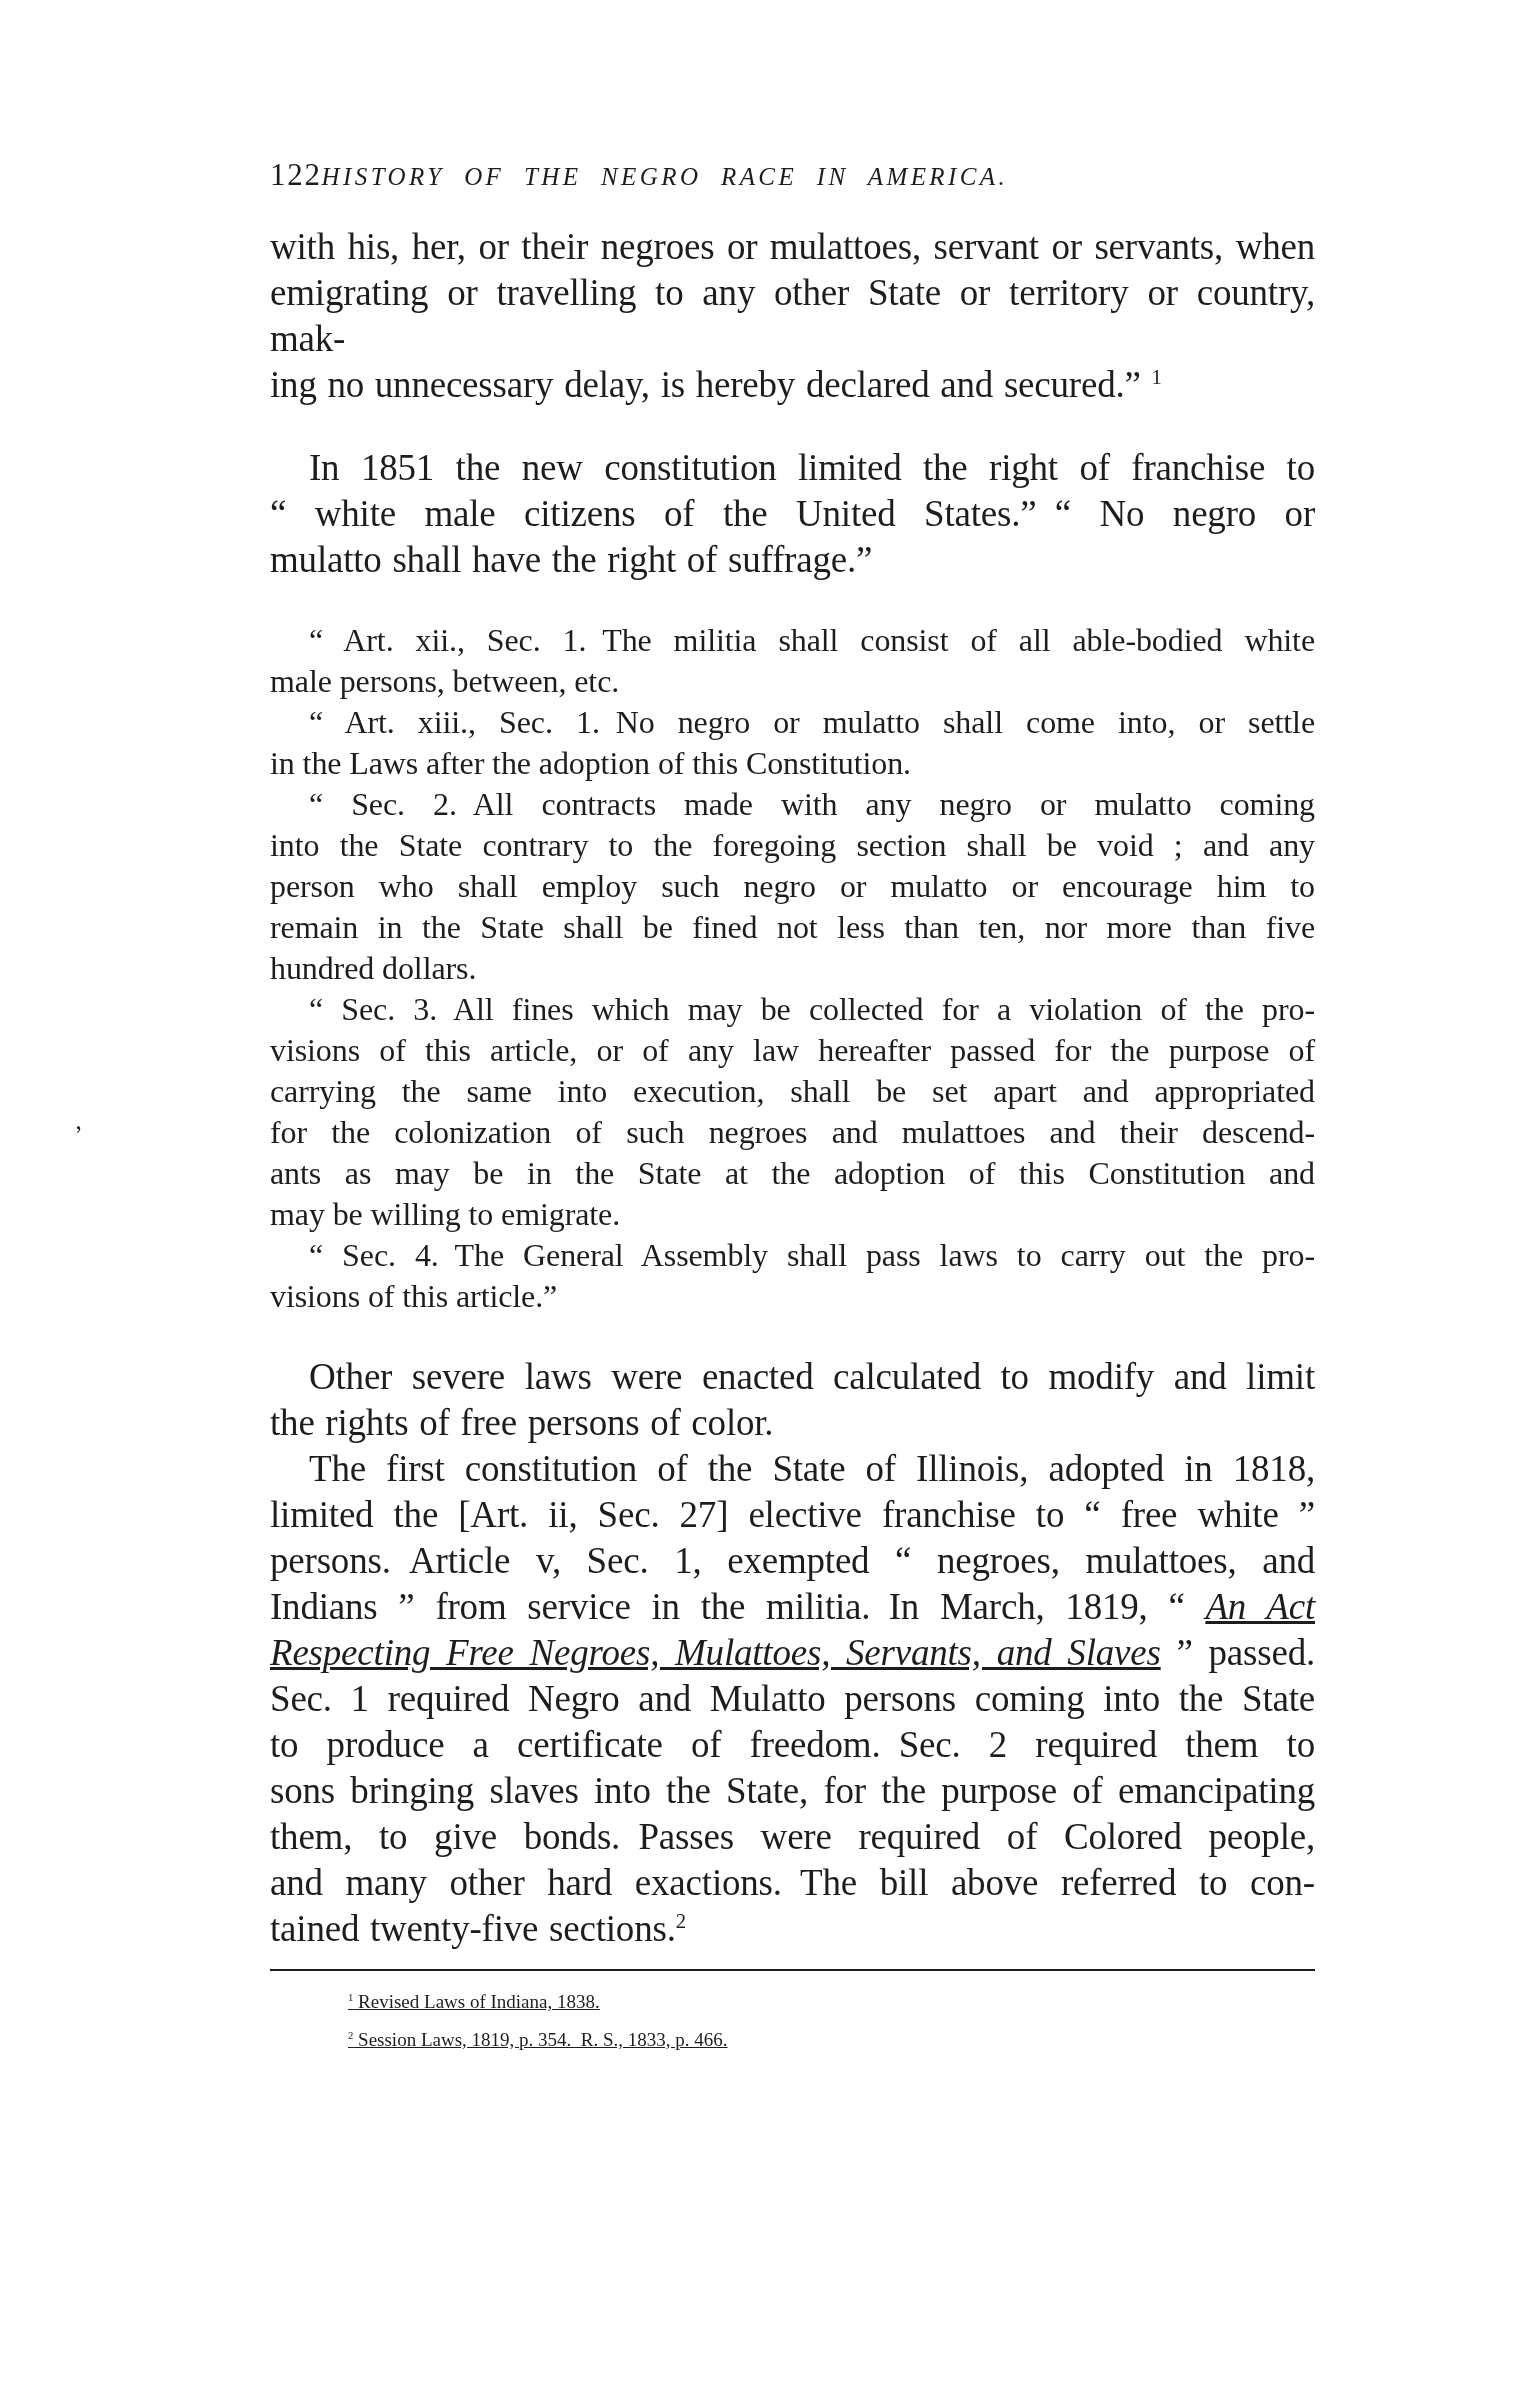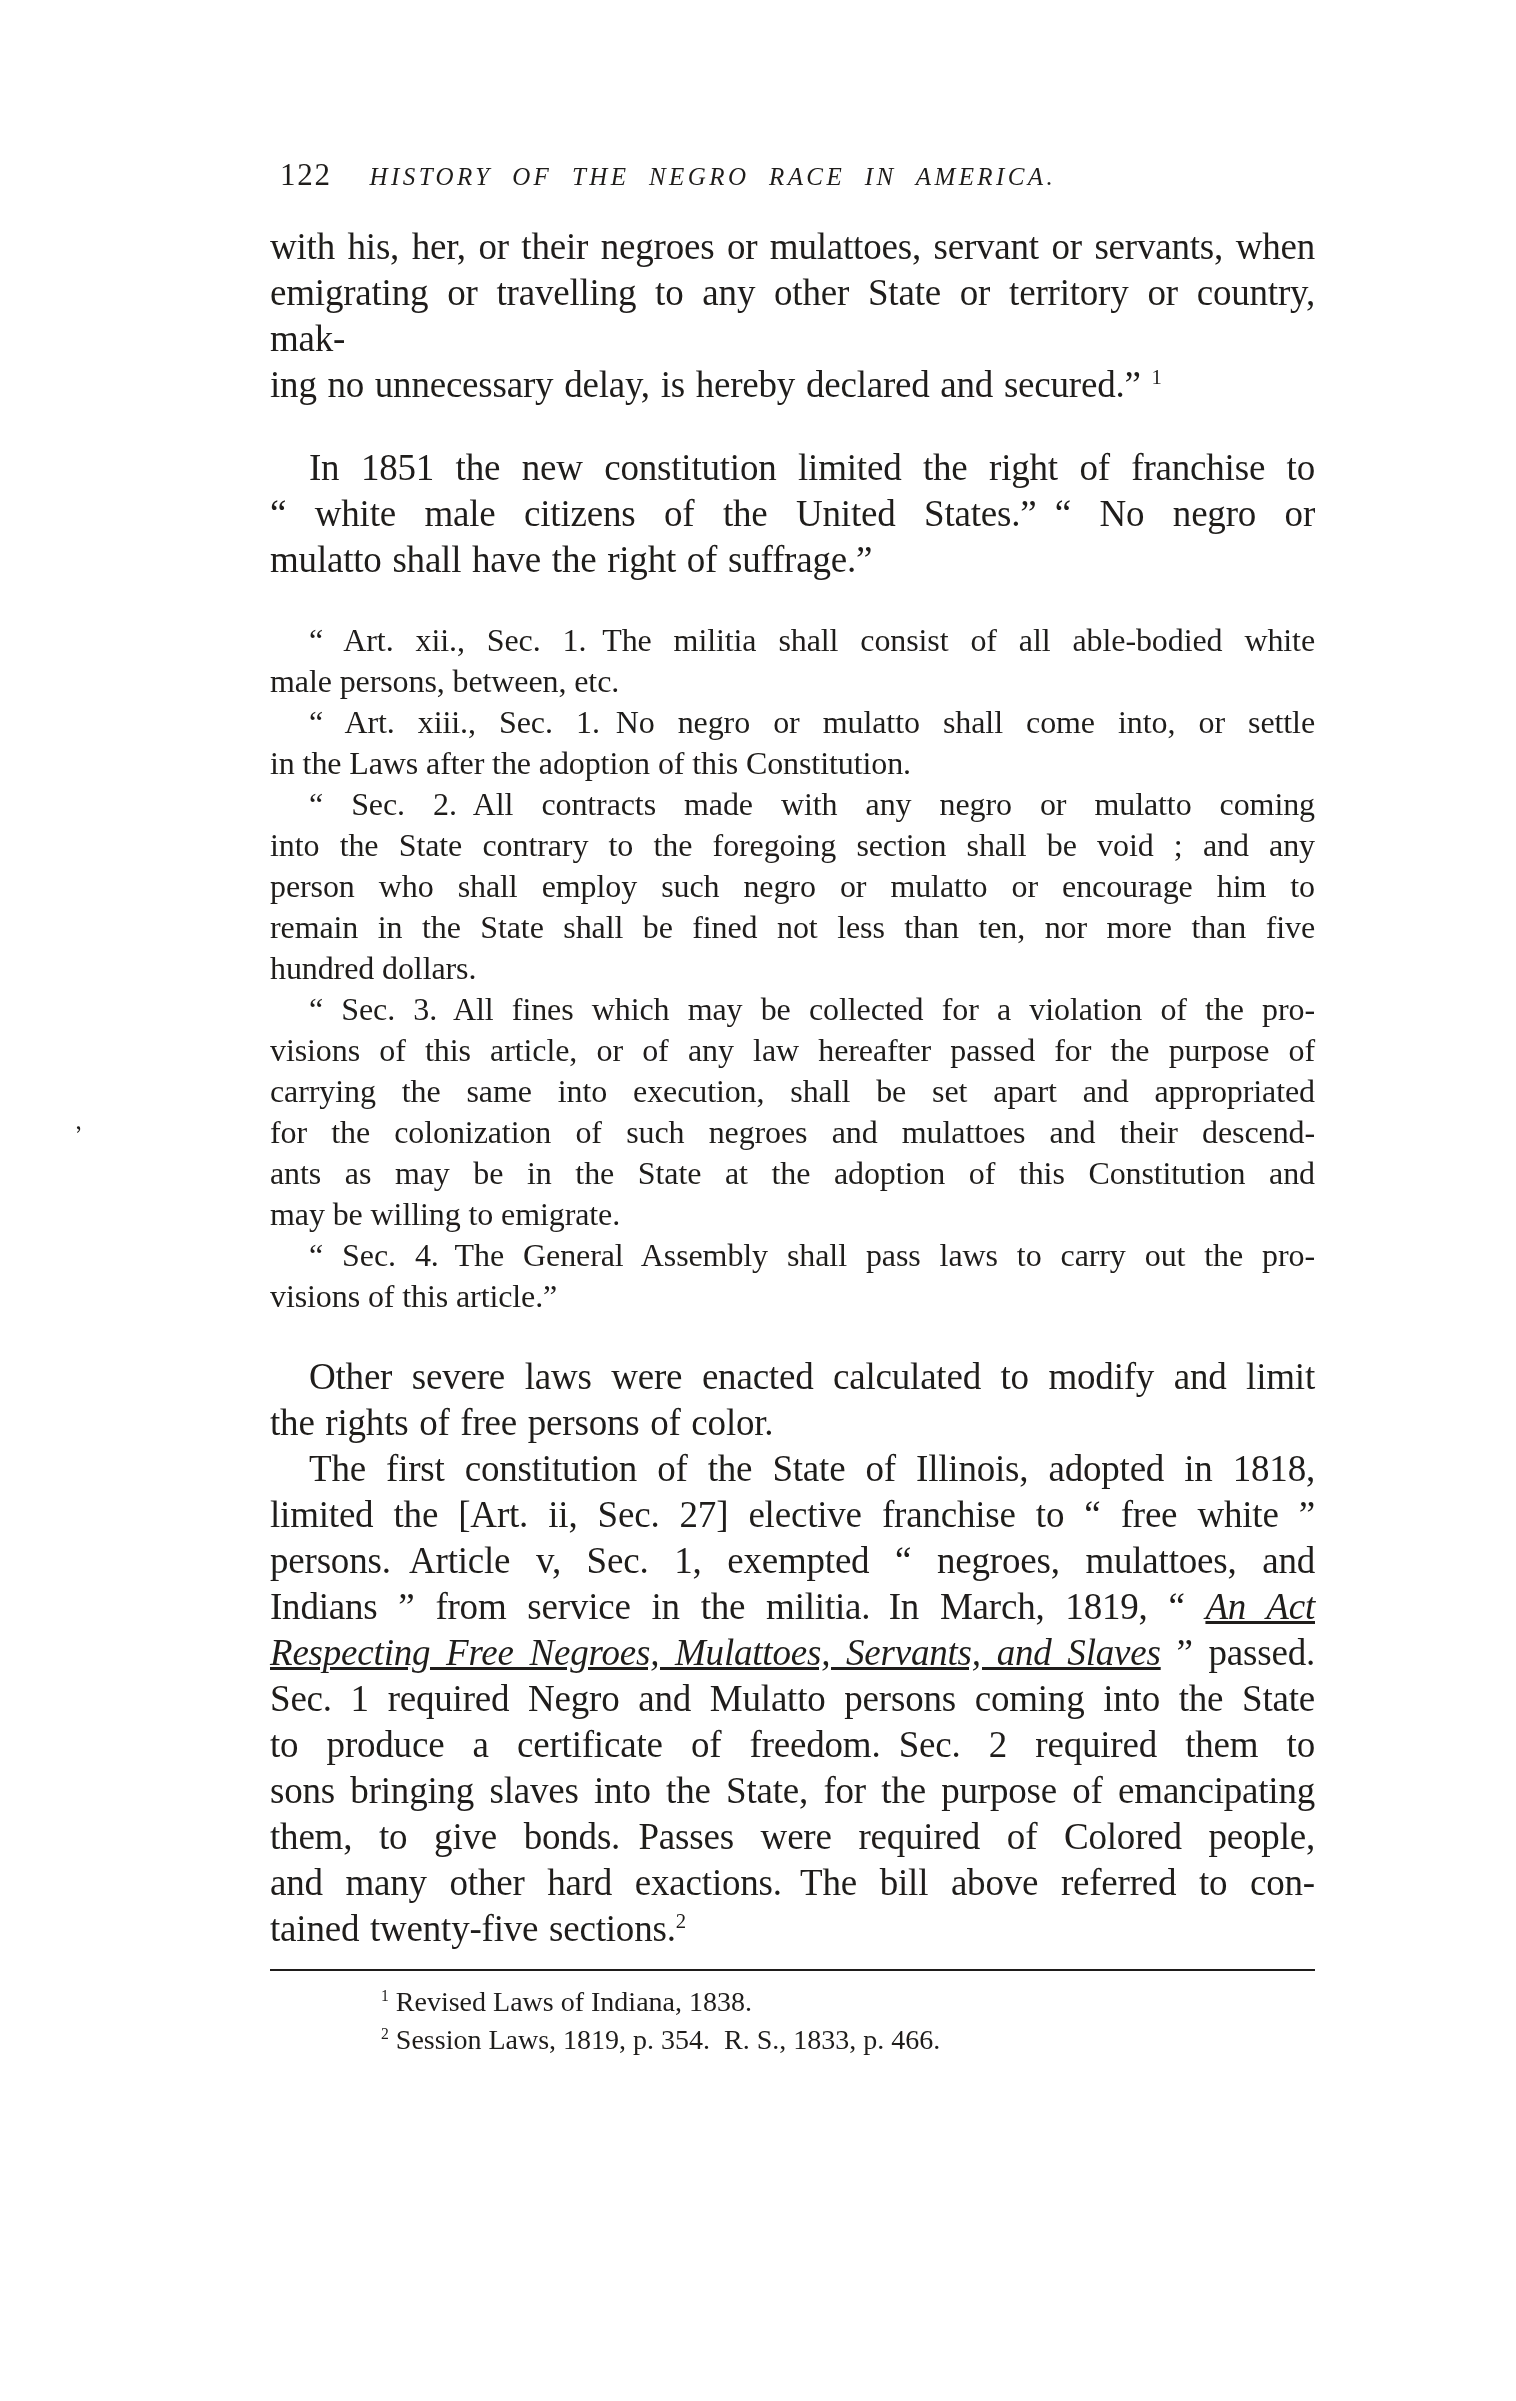--- a/index.html
+++ b/index.html
@@ -8,25 +8,24 @@
     width: 1517px;
     height: 2401px;
     background: #ffffff;
     color: #1f1d1b;
     font-family: "Liberation Serif", serif;
     overflow: hidden;
   }
   .header {
     position: absolute;
     top: 157px;
-    left: 280px;
+    left: 270px;
     width: 1045px;
     display: flex;
     align-items: baseline;
-    gap: 38px;
   }
   .pagenum {
     font-size: 31px;
     letter-spacing: 1.7px;
     flex: 0 0 auto;
   }
   .title {
     flex: 1 1 auto;
     text-align: left;
     font-style: italic;
@@ -56,23 +55,24 @@
   }
   i { font-style: italic; text-decoration: underline; }
   .rule {
     margin-top: 17px;
     width: 1045px;
     border-top: 2.5px solid #1f1d1b;
     height: 0;
   }
   .footnotes {
     margin-top: 11.8px;
-    margin-left: 111px;
-    font-size: 28px;
+    margin-left: 78px;
+    font-size: 19px;
     line-height: 38px;
+    text-decoration: underline;
   }
   .stray {
     position: absolute;
     left: 74px;
     top: 1121px;
     font-size: 25px;
     font-style: italic;
     transform: rotate(-12deg);
   }
 </style>

